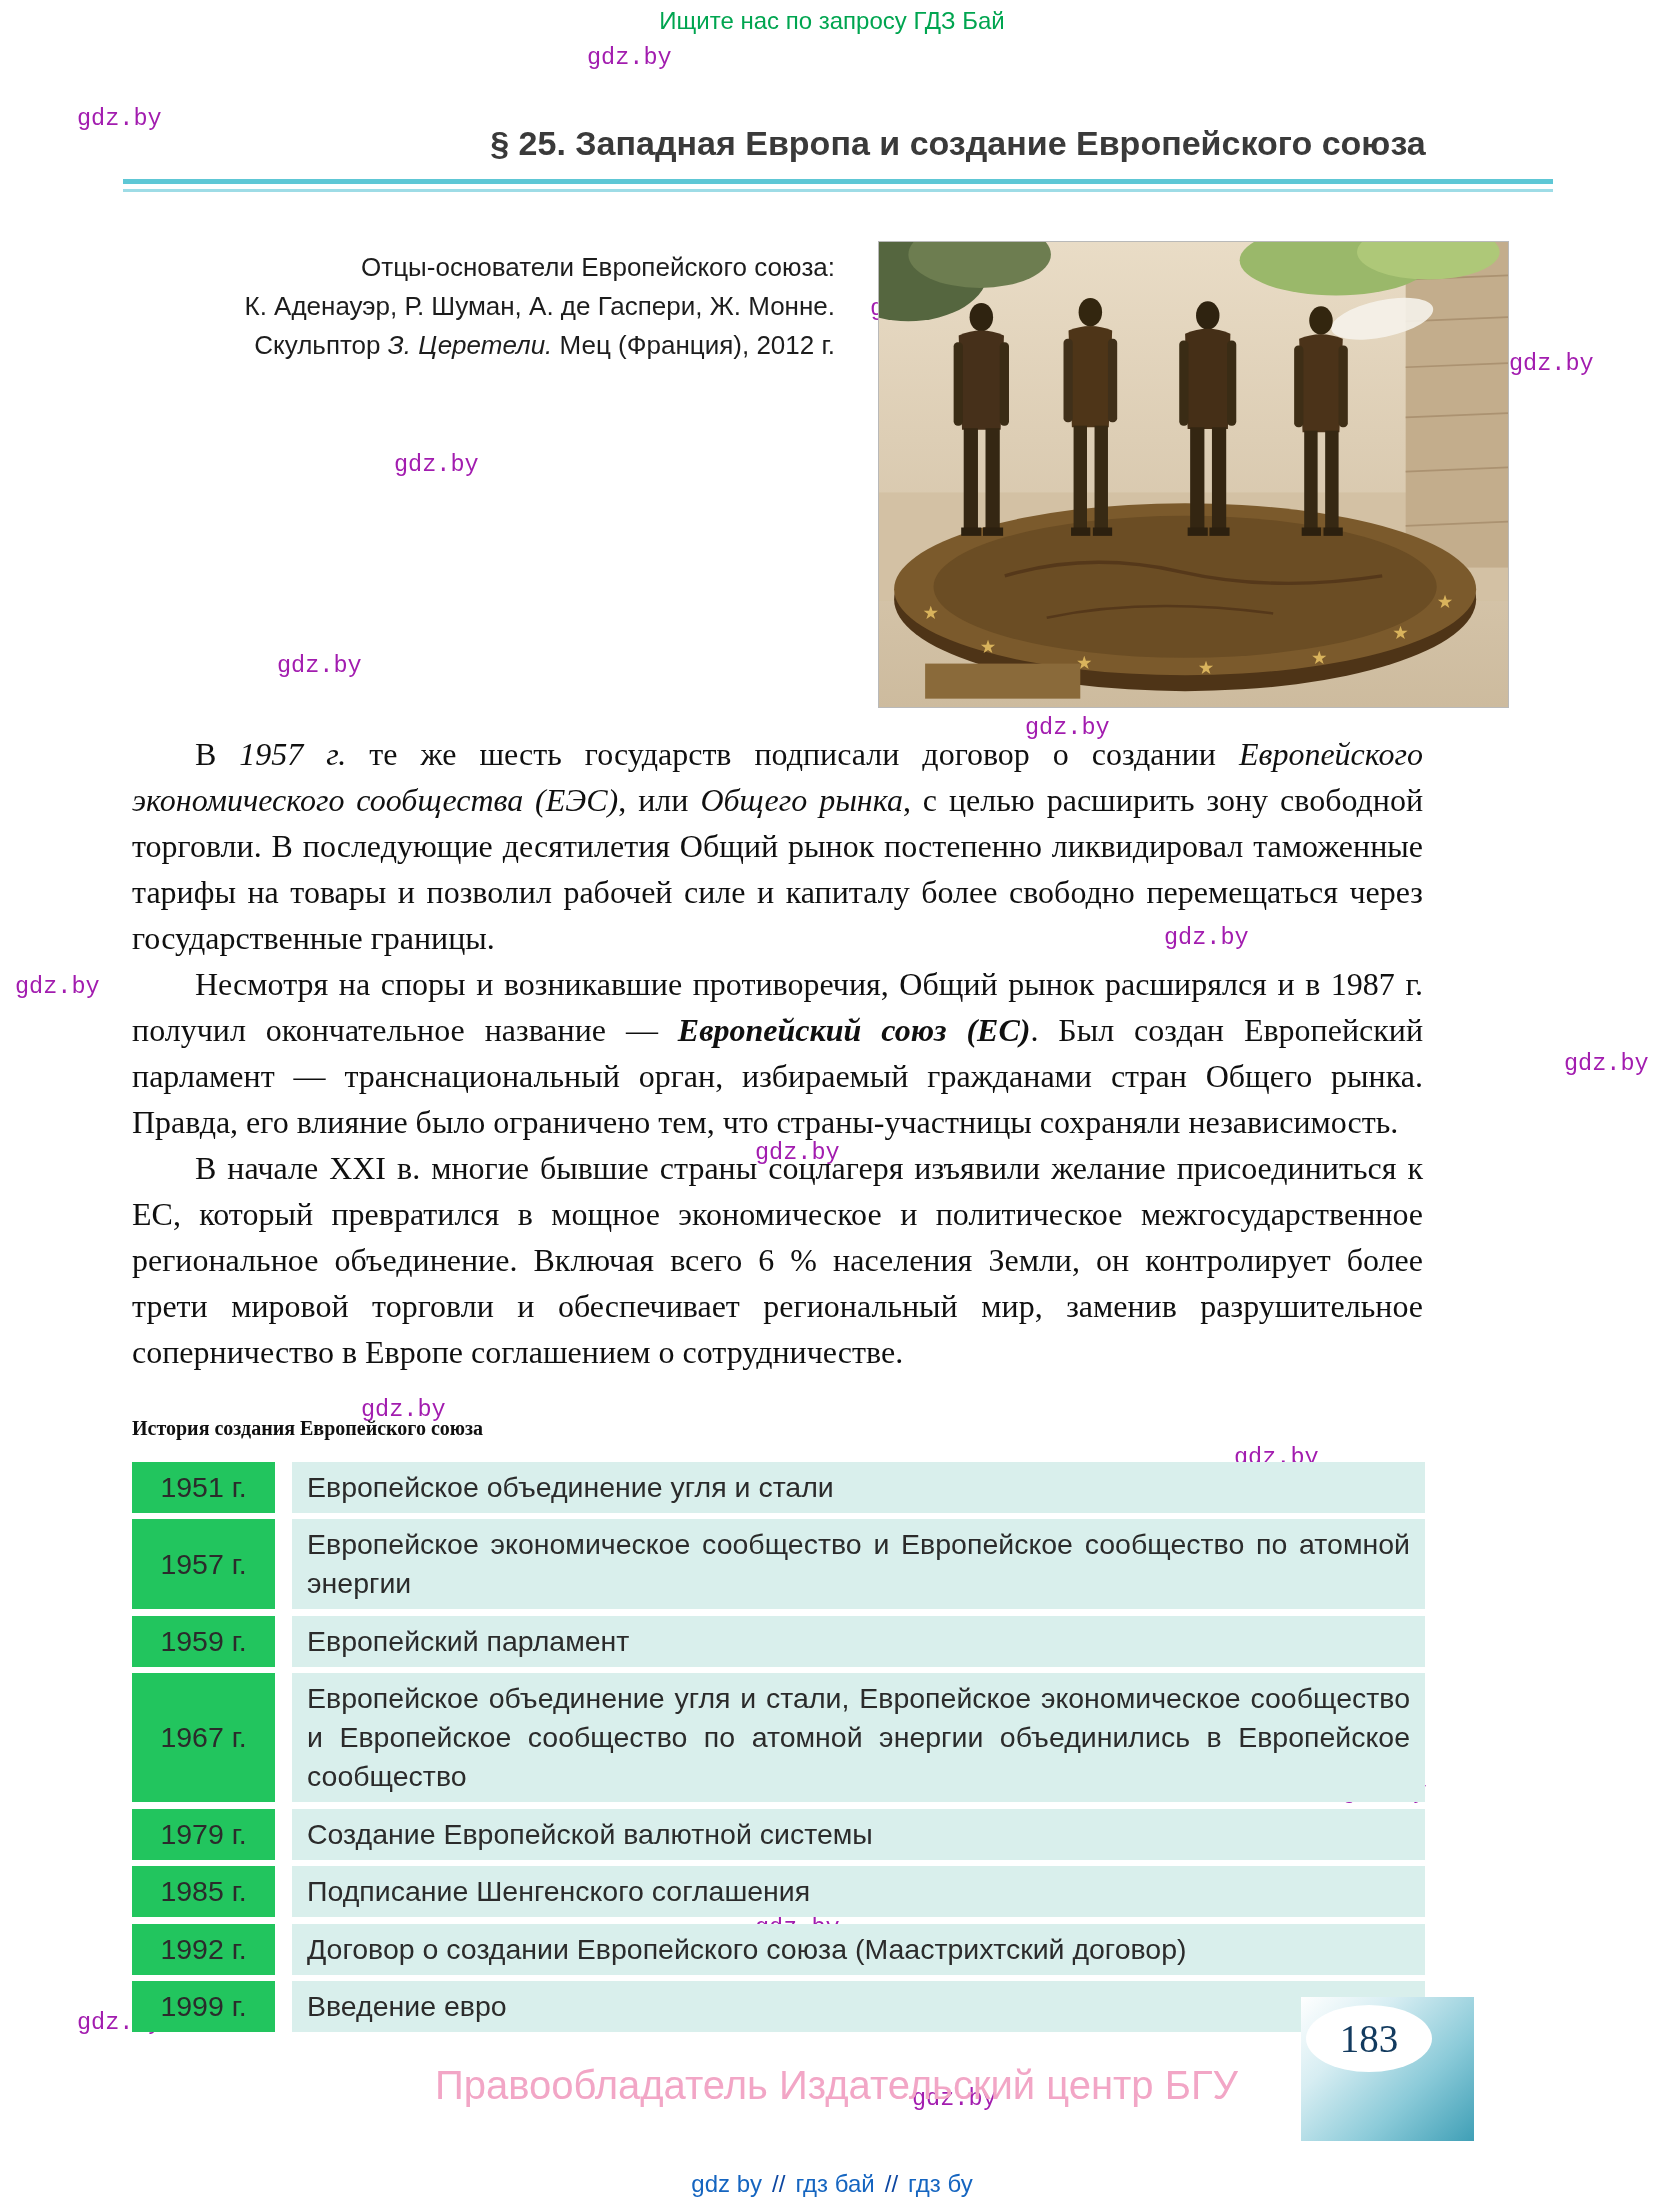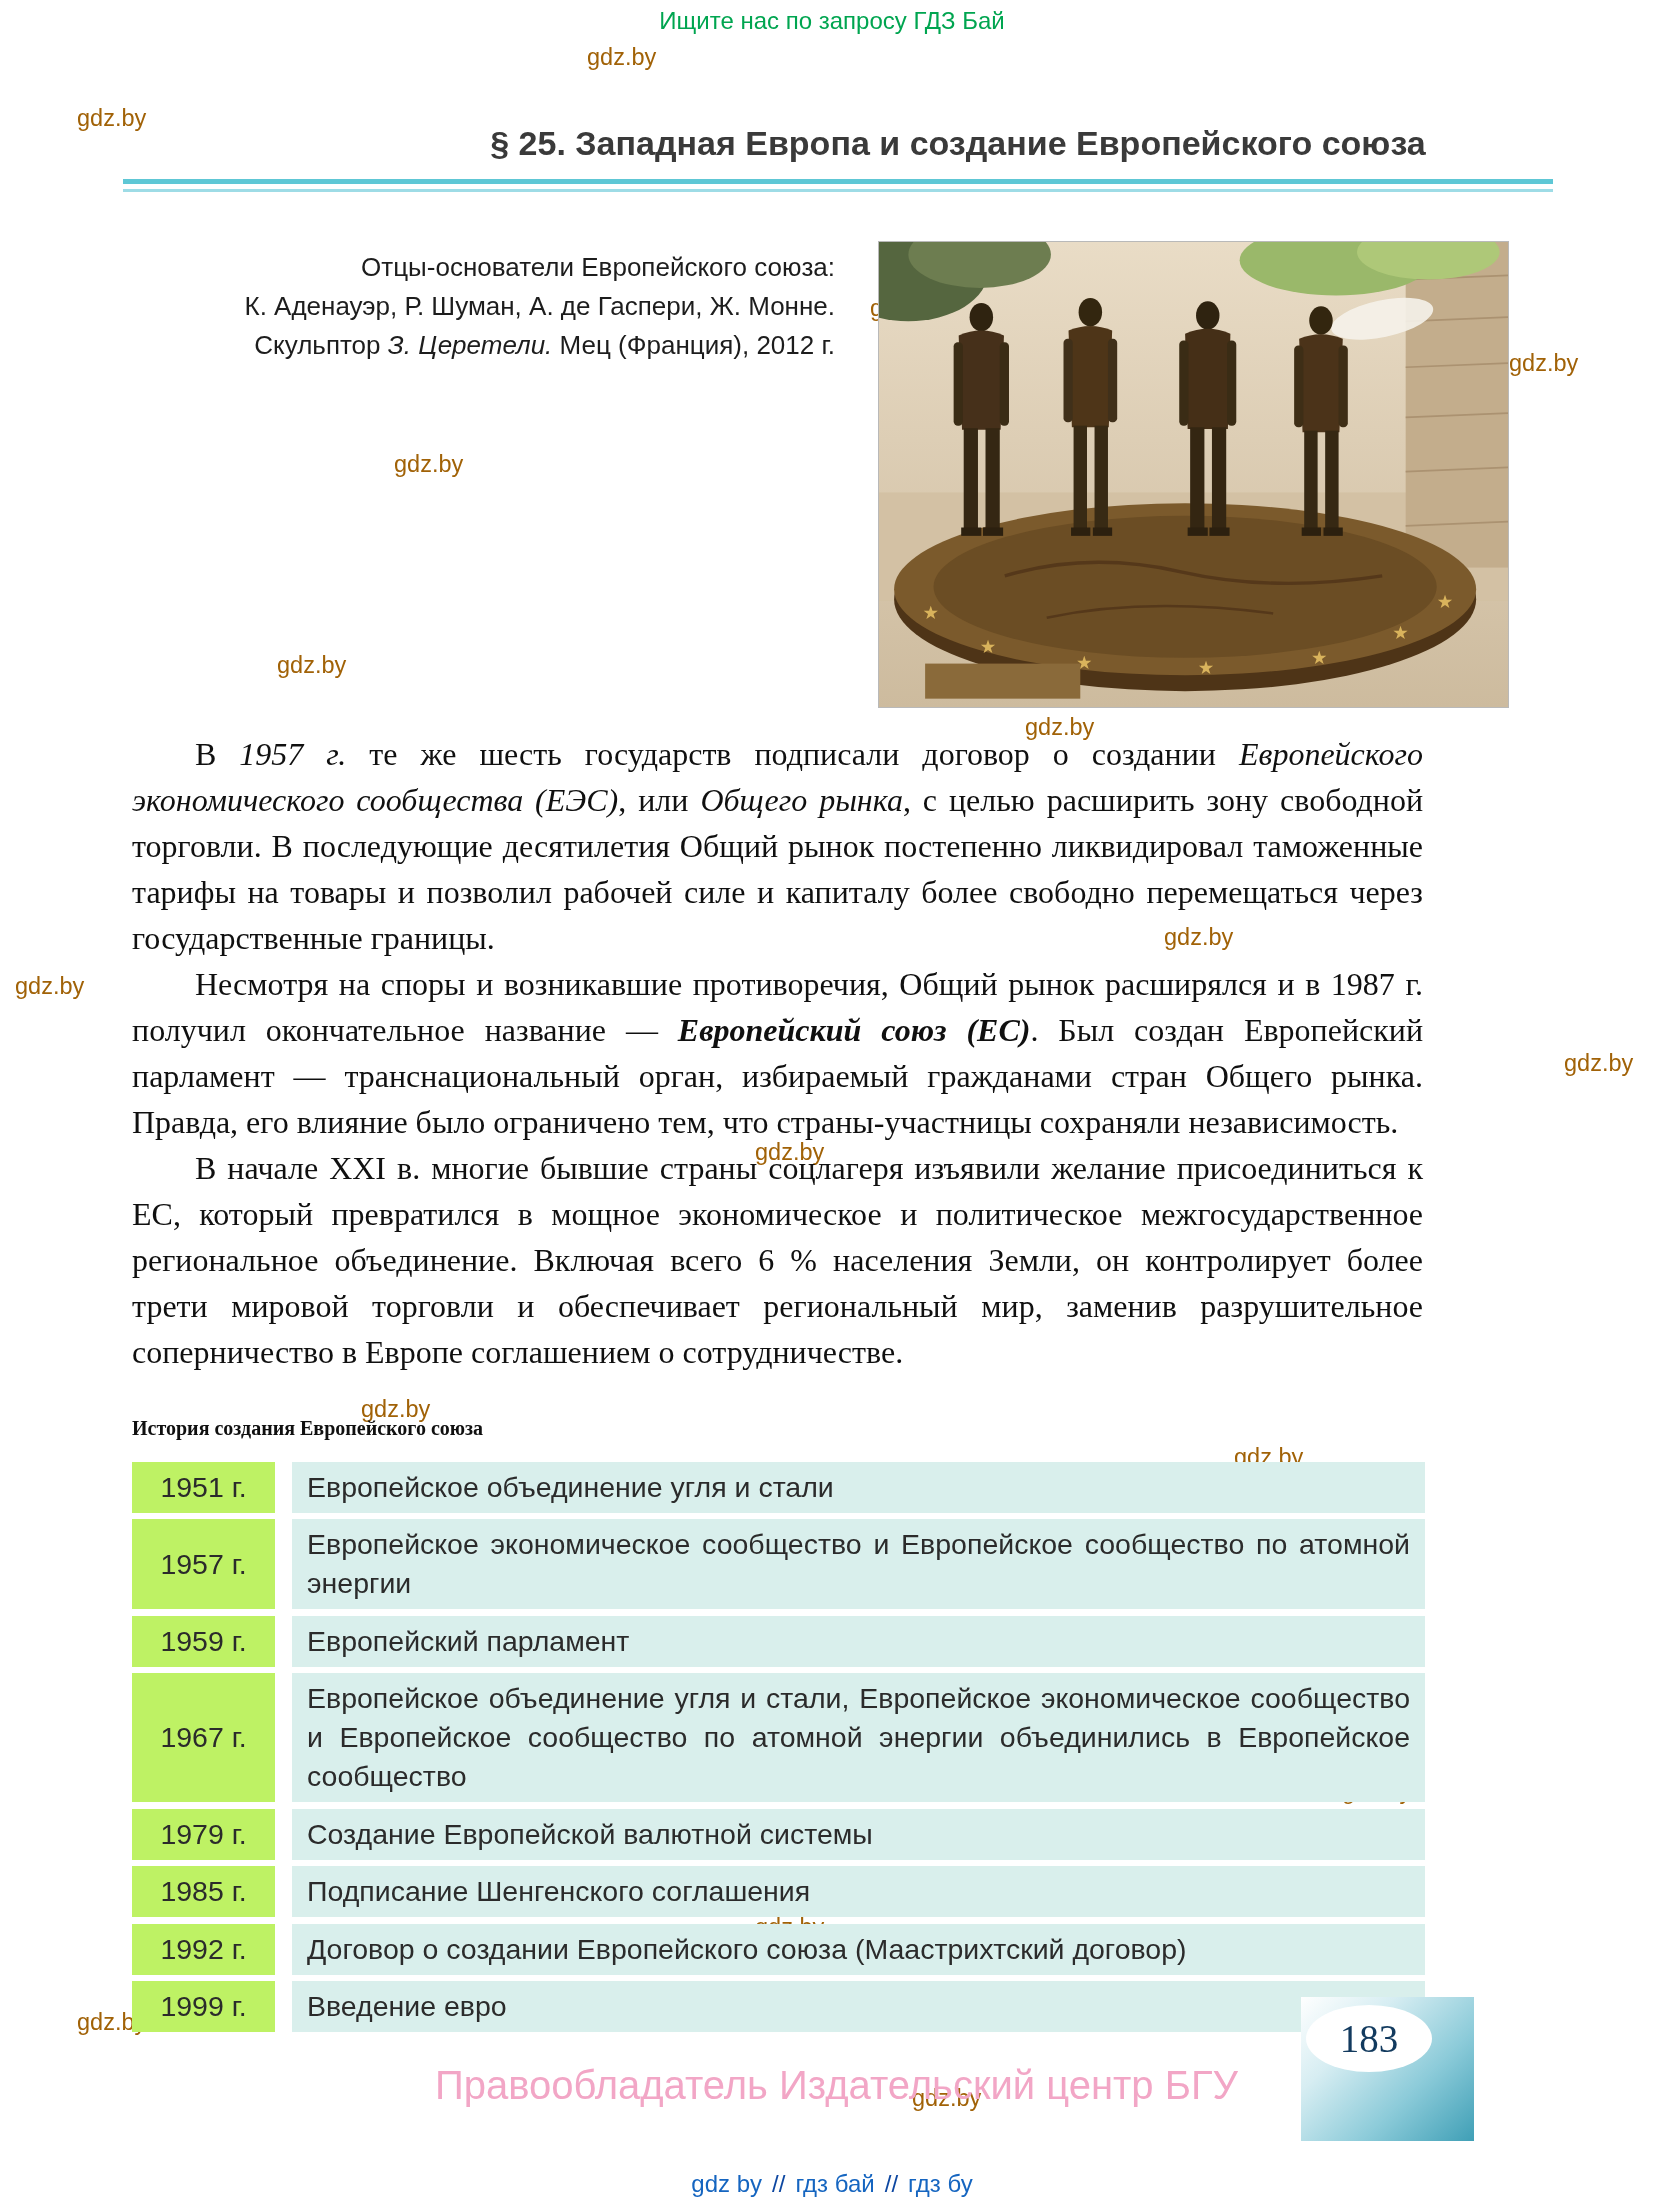--- a/index.html
+++ b/index.html
@@ -2,22 +2,22 @@
 <html style="font-size:13.4px"><head>
 <meta charset="utf-8">
 <style>
   * { margin:0; padding:0; box-sizing:border-box; }
   html, body { background:#ffffff; }
   .page {
     position:relative; width:1664px; height:2205px; background:#ffffff;
     font-family:"Liberation Sans", sans-serif; overflow:hidden; color:#111;
   }
   .wm {
-    position:absolute; font-size:23.5px; color:#a16207;
-    font-family:Liberation Sans, sans-serif; white-space:nowrap;
+    position:absolute; font-size:23.5px; color:#a21caf;
+    font-family:Liberation Mono, monospace; white-space:nowrap;
   }
   .promo {
     position:absolute; top:6.7px; left:0; width:100%; text-align:center;
     color:#00a550; font-size:24px;
   }
   .title {
     position:absolute; top:124px; left:958px; transform:translateX(-50%);
     white-space:nowrap; font-size:34px; color:#3a3a3a;
   }
   .rule1 { position:absolute; top:179px; left:123px; width:1430px; height:5px; background:#5ec7d5; }
@@ -42,21 +42,21 @@
     position:absolute; top:1417px; left:132px; width:1291px; text-align:left;
     font-family:"Liberation Serif", serif; font-weight:bold; font-size:20px; color:#101010;
   }
   .htable {
     position:absolute; top:1462px; left:132px; width:1293px;
     display:flex; flex-direction:column; gap:6.7px;
     font-size:28.5px; line-height:39px; color:#2b2b2b;
   }
   .trow { display:flex; gap:17px; }
   .tyear {
-    flex:0 0 143px; background:#bef264; display:flex;
+    flex:0 0 143px; background:#22c55e; display:flex;
     align-items:center; justify-content:center; padding:5.9px 3.4px;
   }
   .tevent {
     flex:1; background:#d9efec; padding:5.9px 15px;
     display:flex; align-items:center; text-align:justify;
   }
   .pink {
     position:absolute; top:2063px; left:0; width:1655px; text-align:center;
     color:#f2a6c6; font-size:40px;padding-left:18px;
   }

